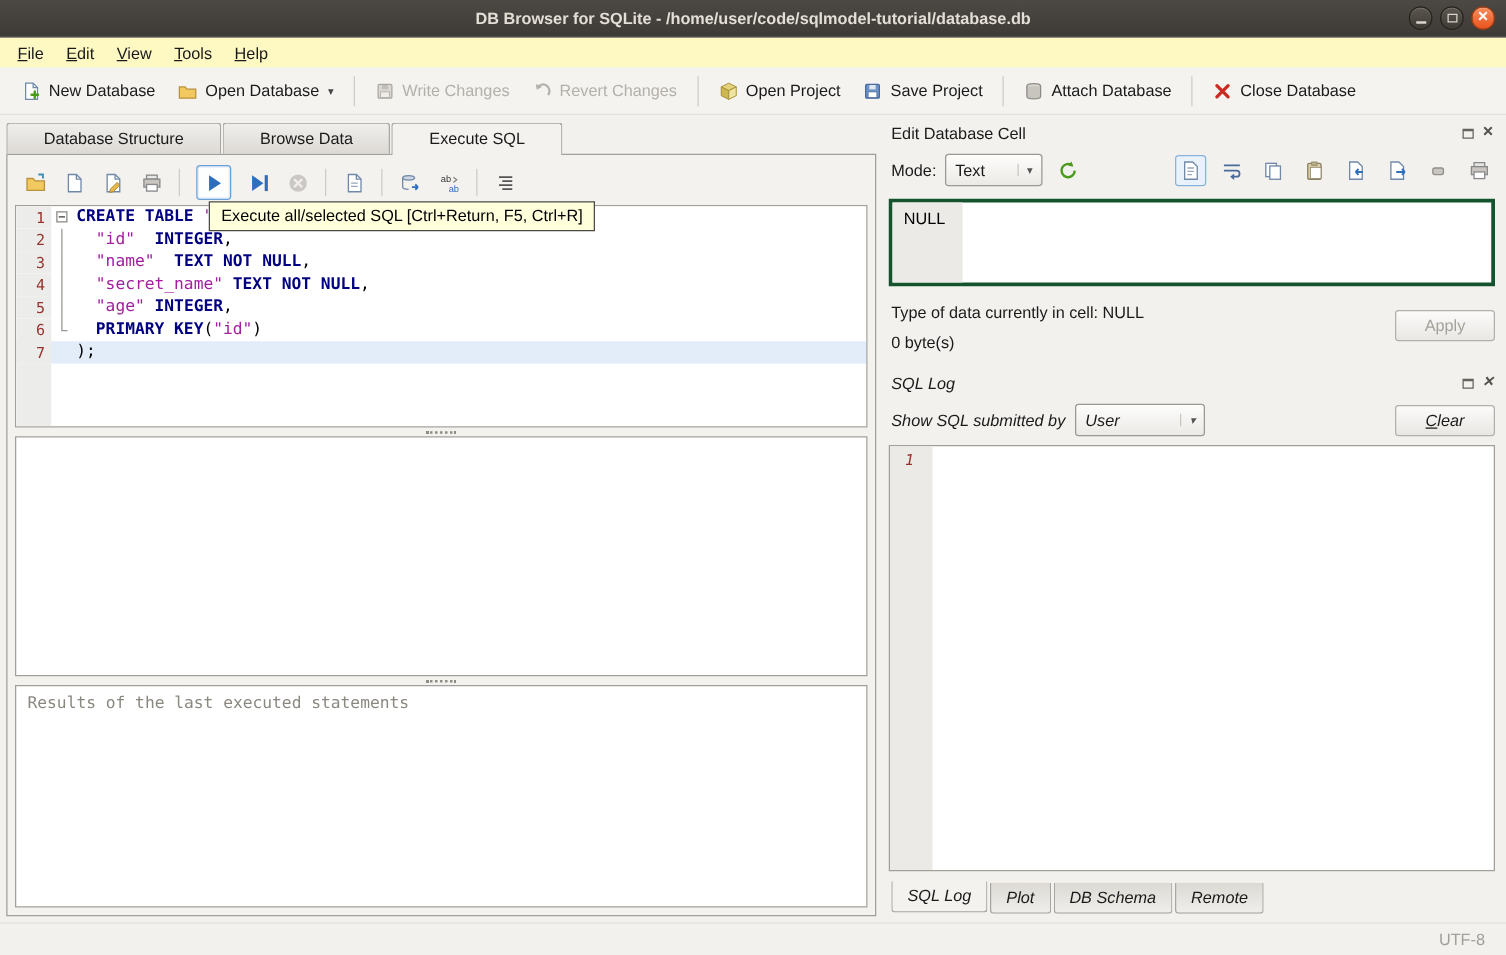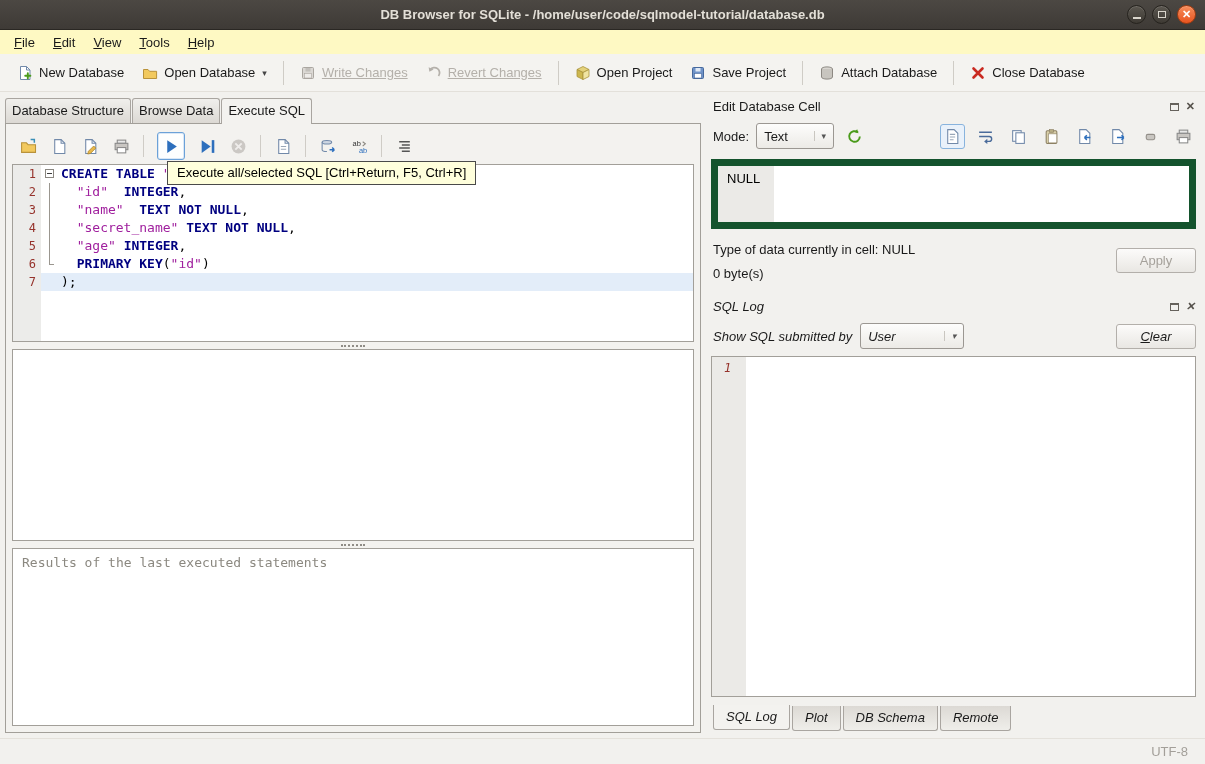--- a/index.html
+++ b/index.html
@@ -24,32 +24,32 @@
 
   
   .menubar{height:24px;flex:none;display:flex;align-items:center;gap:2px;background:#fef9c3;padding-left:6px;}
   .menu-item{display:inline-block;padding:3px 8px;}
   .menu-item::first-letter{text-decoration:underline;}
 
   
   .toolbar{height:38px;flex:none;display:flex;align-items:center;background:#f4f3f0;padding:0 8px;border-bottom:1px solid #e3e0da;}
   .tbtn{display:flex;align-items:center;gap:6px;padding:5px 9px;border-radius:3px;white-space:nowrap;}
   .tbtn svg{width:16px;height:16px;flex:none;}
-  .tbtn.disabled{color:var(--disabled-text);text-decoration:underline;}
+  .tbtn.disabled{color:var(--disabled-text);}
   .tsep{width:1px;height:24px;background:#cfccc6;margin:0 7px;flex:none;}
   .caret{font-size:9px;color:#444;margin-left:1px;}
 
   
   .content{flex:1;display:flex;min-height:0;}
   .left-col{width:707px;flex:none;display:flex;flex-direction:column;padding-top:5px;min-height:0;}
   .right-col{flex:1;display:flex;flex-direction:column;padding:4px 9px 6px 4px;min-width:0;min-height:0;}
 
   
   .main-tabs{display:flex;align-items:flex-end;height:26px;padding-left:5px;flex:none;}
-  .mtab{padding:4px 6px 5px;background:linear-gradient(#f0efec,#dcd9d4);border:1px solid #a9a5a0;border-bottom:none;border-radius:3px 3px 0 0;margin-right:1px;position:relative;}
+  .mtab{padding:4px 29px 5px;background:linear-gradient(#f0efec,#dcd9d4);border:1px solid #a9a5a0;border-bottom:none;border-radius:3px 3px 0 0;margin-right:1px;position:relative;}
   .mtab.active{background:#f3f2ef;z-index:3;padding-bottom:6px;margin-bottom:-1px;}
   .panel{flex:1;margin:0 6px 5px 5px;border:1px solid #a29f99;background:#f3f2ef;display:flex;flex-direction:column;padding:4px 6px 6px;min-height:0;position:relative;z-index:1;}
 
   
   .sqlbar{display:flex;align-items:center;height:36px;flex:none;gap:3px;padding-left:2px;}
   .ibtn{width:28px;height:28px;display:flex;align-items:center;justify-content:center;border:1px solid transparent;border-radius:3px;flex:none;}
   .ibtn svg{width:17px;height:17px;}
   .ibtn.exec{border:1px solid #6ba1d8;background:#fdfefe;box-shadow:inset 0 0 0 1px #d9e7f6;margin:0 5px;}
   .isep{width:1px;height:22px;background:#cfccc6;margin:0 5px;flex:none;}
 
@@ -90,21 +90,21 @@
   .combo{display:flex;align-items:center;border:1px solid #9b9792;border-radius:3px;background:linear-gradient(#fdfdfc,#eceae6);padding:3px 7px;gap:10px;height:26px;}
   .combo .arrow{font-size:9px;color:#555;border-left:1px solid #c9c6c0;padding-left:7px;margin-left:auto;}
   .combo.mode{width:78px;}
   .combo.user{width:104px;}
   .smallbtn{width:26px;height:26px;display:flex;align-items:center;justify-content:center;border:1px solid transparent;border-radius:3px;}
   .smallbtn svg,.mini svg{width:17px;height:17px;}
   .mini{width:25px;height:25px;display:flex;align-items:center;justify-content:center;border:1px solid transparent;border-radius:3px;}
   .mini.pressed{border:1px solid #88b3dd;background:#e9f1fa;}
   .mini-strip{margin-left:auto;display:flex;gap:8px;align-items:center;}
 
-  .cellbox{height:70px;flex:none;border:7px solid #14532d;background:#fff;position:relative;margin-top:4px;}
+  .cellbox{height:70px;flex:none;border:3px solid #14532d;background:#fff;position:relative;margin-top:4px;}
   .cellstrip{position:absolute;left:0;top:0;bottom:0;width:56px;background:#ebeae7;}
   .cellval{position:absolute;left:9px;top:5px;color:#000;}
 
   .inforow{margin-top:13px;position:relative;flex:none;padding-left:2px;}
   .sizeinfo{margin-top:9px;}
   .btn{display:flex;align-items:center;justify-content:center;border:1px solid #b3afaa;border-radius:3px;background:linear-gradient(#fcfbfa,#e9e7e3);height:25px;}
   .btn.disabled{color:#a5a19b;}
   .applybtn{position:absolute;right:0;top:6px;width:80px;}
   .clearbtn{width:80px;margin-left:auto;}
   .clearbtn span{display:block;}

